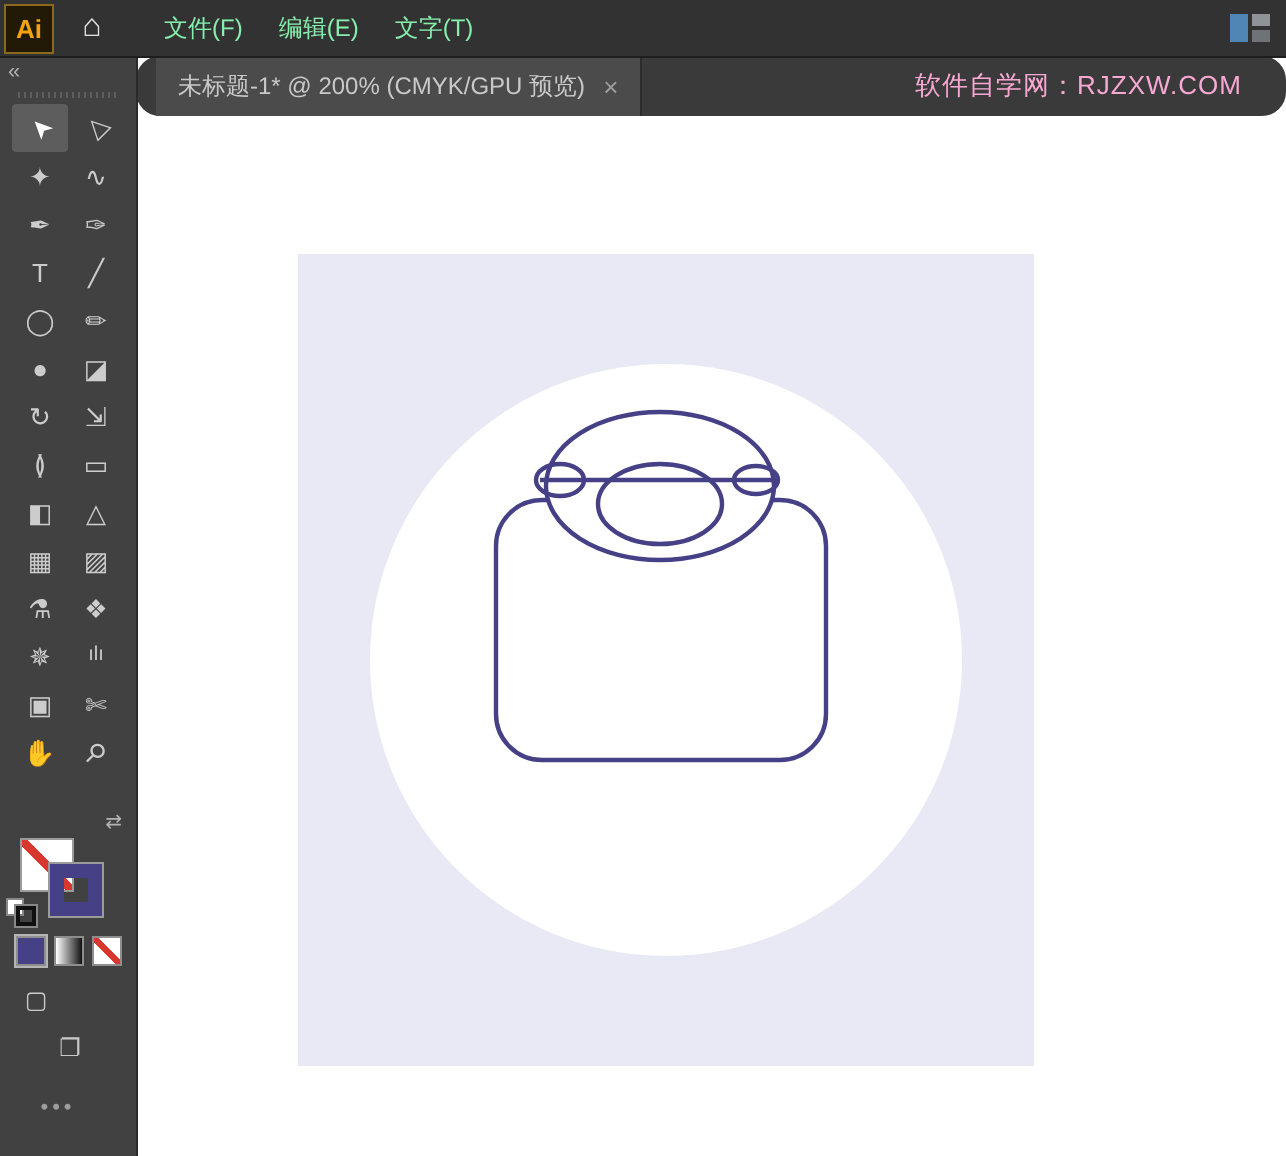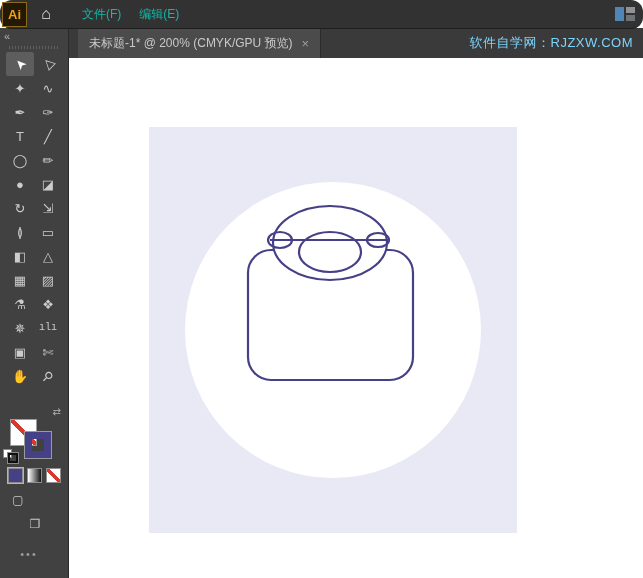--- a/index.html
+++ b/index.html
@@ -1,52 +1,52 @@
 <!DOCTYPE html>
 <html><head>
 <meta charset="utf-8">
 <style>
   html,body{margin:0;padding:0;background:#222;}
   .screen{position:relative;width:643px;height:578px;overflow:hidden;background:#fff;
           font-family:"Liberation Sans","DejaVu Sans",sans-serif;-webkit-user-select:none;}
 
   
   .menubar{position:absolute;top:0;left:0;width:100%;height:28px;background:#323232;
-           border-bottom:1px solid #1e1e1e;display:flex;align-items:center;z-index:6;border-radius:12px;}
+           border-bottom:1px solid #1e1e1e;display:flex;align-items:center;z-index:6;}
   .ai-logo{width:23px;height:23px;margin:2px 6px 2px 2px;background:#221a06;border:1px solid #8c6a1c;
            color:#f2a10f;font-weight:bold;font-size:13px;display:flex;align-items:center;justify-content:center;}
   .home-btn{width:26px;height:28px;color:#e2e2e2;font-size:16px;display:flex;align-items:center;justify-content:center;}
   .menu-items{display:flex;margin-left:14px;}
-  .menu-item{color:#14b8a6;font-size:12px;line-height:28px;padding:0 9px;cursor:default;}
+  .menu-item{color:#86efac;font-size:12px;line-height:28px;padding:0 9px;cursor:default;}
   .ws-switcher{position:absolute;right:8px;top:7px;width:20px;height:14px;}
   .ws-a{position:absolute;left:0;top:0;width:9px;height:14px;background:#4f86b5;}
   .ws-b{position:absolute;left:11px;top:0;width:9px;height:6px;background:#8f9397;}
   .ws-c{position:absolute;left:11px;top:8px;width:9px;height:6px;background:#6f7377;}
 
   
-  .tabbar{position:absolute;top:28px;left:68px;right:0;height:30px;background:#3a3a3a;display:flex;align-items:stretch;}
+  .tabbar{position:absolute;top:28px;left:68px;right:0;height:30px;background:#3a3a3a;display:flex;align-items:stretch;border-radius:12px;}
   .doc-tab{display:flex;align-items:center;gap:9px;background:#4b4b4b;margin-left:10px;padding:0 11px;
            color:#c9c9c9;font-size:12px;border-right:1px solid #2c2c2c;}
   .tab-close{color:#9d9d9d;font-size:13px;cursor:default;}
-  .watermark{margin-left:auto;align-self:center;padding-right:10px;font-size:13px;color:#7dd3fc;letter-spacing:.5px;}
+  .watermark{margin-left:auto;align-self:center;padding-right:22px;font-size:13px;color:#f9a8d4;letter-spacing:.5px;}
 
   
   .toolbar{position:absolute;top:28px;left:0;width:68px;bottom:0;background:#414141;
            border-right:1px solid #2a2a2a;z-index:5;}
   .tb-collapse{position:absolute;left:4px;top:2px;color:#b3b3b3;font-size:11px;letter-spacing:-2px;}
   .tb-grip{margin:18px 9px 2px 9px;height:3px;
            background:repeating-linear-gradient(90deg,#5f5f5f 0 1px,transparent 1px 3px);}
   .tools{display:grid;grid-template-columns:28px 28px;justify-content:center;margin-top:3px;}
   .tool{width:28px;height:24px;border:0;background:transparent;color:#cccccc;font-size:13px;
         display:flex;align-items:center;justify-content:center;padding:0;cursor:default;}
   .tool .g{display:inline-block;line-height:1;}
   .tool.active{background:#5d5d5d;border-radius:2px;color:#ffffff;}
   .rot-nw{transform:rotate(-135deg);}
   .rot-45{transform:rotate(45deg);}
-  .small-g{font-size:10px;letter-spacing:0;font-family:Liberation Mono, monospace;}
+  .small-g{font-size:10px;letter-spacing:0;}
 
   
   .color-widget{position:absolute;top:378px;left:0;width:68px;height:60px;}
   .swap-btn{position:absolute;right:7px;top:0;color:#b3b3b3;font-size:10px;}
   .fill-swatch{position:absolute;left:10px;top:13px;width:25px;height:25px;background:#ffffff;border:1px solid #9b9b9b;
     background-image:linear-gradient(45deg,transparent 44%,#d8382e 44%,#d8382e 56%,transparent 56%);}
   .stroke-swatch{position:absolute;left:25px;top:26px;width:26px;height:26px;box-sizing:border-box;
     border:7px solid #464086;outline:1px solid #9b9b9b;background:transparent;}
   .mini-default{position:absolute;left:3px;top:43px;width:15px;height:13px;}
   .mini-fill{position:absolute;left:0;top:0;width:7px;height:7px;background:#fff;border:1px solid #888;}
@@ -77,20 +77,21 @@
 <body>
 
 <div class="screen">
 
   <div class="menubar">
     <div class="ai-logo">Ai</div>
     <div class="home-btn">⌂</div>
     <div class="menu-items">
       <div class="menu-item">文件(F)</div>
       <div class="menu-item">编辑(E)</div>
+      <div class="menu-item">文字(T)</div>
     </div>
     <div class="ws-switcher">
       <div class="ws-a"></div>
       <div class="ws-b"></div>
       <div class="ws-c"></div>
     </div>
   </div>
 
   <div class="toolbar">
     <div class="tb-collapse">«</div>

